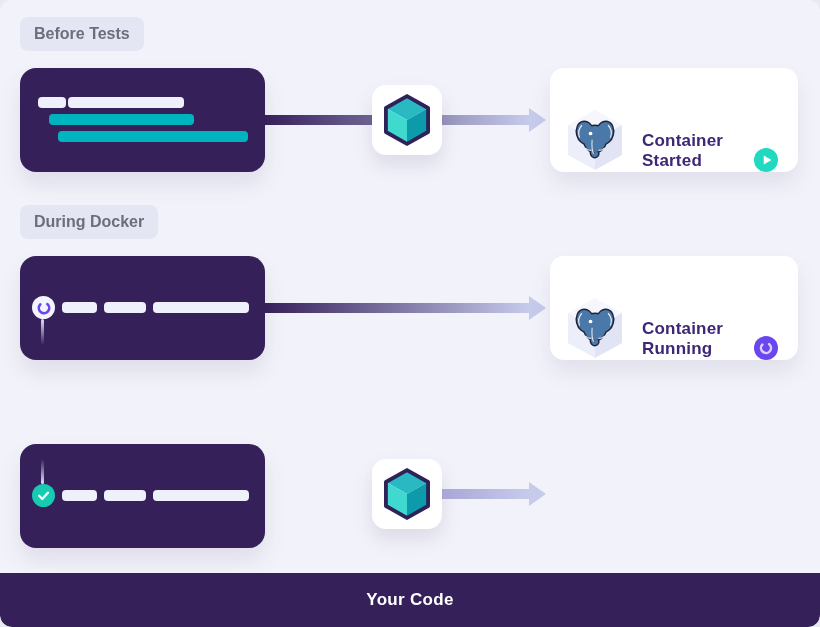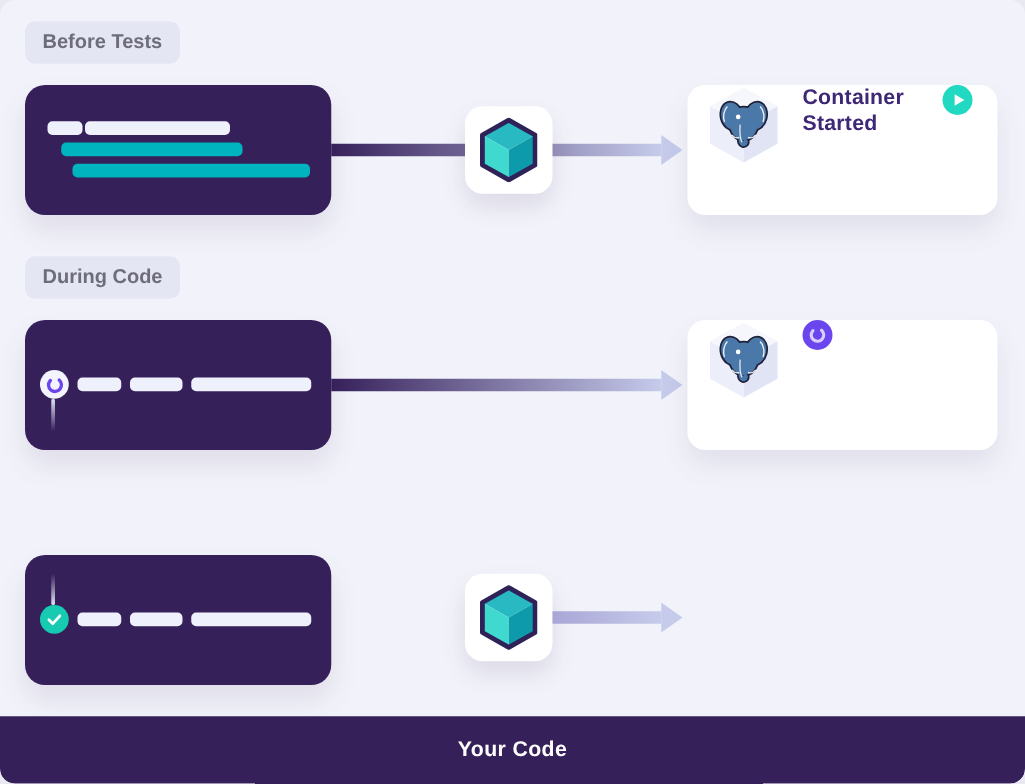--- a/index.html
+++ b/index.html
@@ -24,21 +24,21 @@
   .arrow-line.soft{background:linear-gradient(90deg,var(--arrow-mid,#a9a6d6),var(--arrow-light,#c6cbeb));}
   .arrow-head{position:absolute;width:0;height:0;border-top:12px solid transparent;border-bottom:12px solid transparent;border-left:17px solid var(--arrow-light,#c4c9ea);}
   .cubecard{
     position:absolute;left:372px;width:70px;height:70px;border-radius:14px;background:#fff;
     box-shadow:0 10px 20px rgba(54,32,90,.12);display:flex;align-items:center;justify-content:center;
   }
   .cube-icon{color:var(--cube-outline,#2f2258);}
   .card{
     position:absolute;left:550px;width:248px;height:104px;border-radius:14px;background:#fff;
     box-shadow:0 12px 22px rgba(54,32,90,.09);
-    display:flex;align-items:flex-start;gap:18px;padding:0 20px 0 16px;box-sizing:border-box;
+    display:flex;align-items:flex-end;gap:18px;padding:0 20px 0 16px;box-sizing:border-box;
   }
   .card.removed{background:#fbfbfe;box-shadow:0 12px 22px rgba(54,32,90,.05);}
   .card.removed .hexbox{opacity:.55;}
   .hexbox{position:relative;width:58px;height:64px;flex:none;}
   .hexbox .hex{position:absolute;inset:0;}
   .hexbox .elephant{position:absolute;left:7px;top:6px;}
   .card-title{
     flex:1;max-width:116px;font-weight:700;font-size:17px;line-height:1.22;
     color:var(--card-title,#3e2775);letter-spacing:.2px;
   }
@@ -135,21 +135,21 @@
         </svg>
     </div>
     <div class="card-title">Container Started</div>
     <div class="status play">
       <svg width="22" height="22" viewBox="0 0 24 24">
           <polygon points="9.5,7 18,12 9.5,17" fill="#fff"></polygon>
         </svg>
     </div>
   </div>
 
-  <div class="badge" style="top:205px">During Code</div>
+  <div class="badge" style="top:205px">During Docker</div>
 
   <div class="codeblock" style="top:256px">
     <div class="inline-dot spin" style="left:12px;top:40px">
       <svg width="20" height="20" viewBox="0 0 24 24">
         <circle cx="12" cy="12" r="6.2" fill="none" stroke="#6b46ef" stroke-width="3.2" stroke-linecap="round" stroke-dasharray="29 10" transform="rotate(-50 12 12)"></circle>
       </svg>
     </div>
     <div class="tail down" style="left:21px;top:63px;height:26px"></div>
     <div class="bar" style="left:42px;top:46px;width:35px"></div>
     <div class="bar" style="left:84px;top:46px;width:42px"></div>
@@ -161,20 +161,21 @@
 
   <div class="card" style="top:256px">
     <div class="hexbox">
       <svg class="hex" width="58" height="64" viewBox="0 0 58 64">
           <use href="#sym-hexbox"></use>
         </svg>
       <svg class="elephant" width="44" height="50" viewBox="0 0 64 64">
           <use href="#sym-elephant"></use>
         </svg>
     </div>
+    <div class="card-title">Container Running</div>
     <div class="status running">
       <svg width="20" height="20" viewBox="0 0 24 24">
         <circle cx="12" cy="12" r="6" fill="none" stroke="#d8d0fb" stroke-width="3" stroke-linecap="round" stroke-dasharray="28 9.7" transform="rotate(-50 12 12)"></circle>
       </svg>
     </div>
   </div>
 
 
   <div class="codeblock" style="top:444px">
     <div class="tail up" style="left:21px;top:15px;height:25px"></div>

